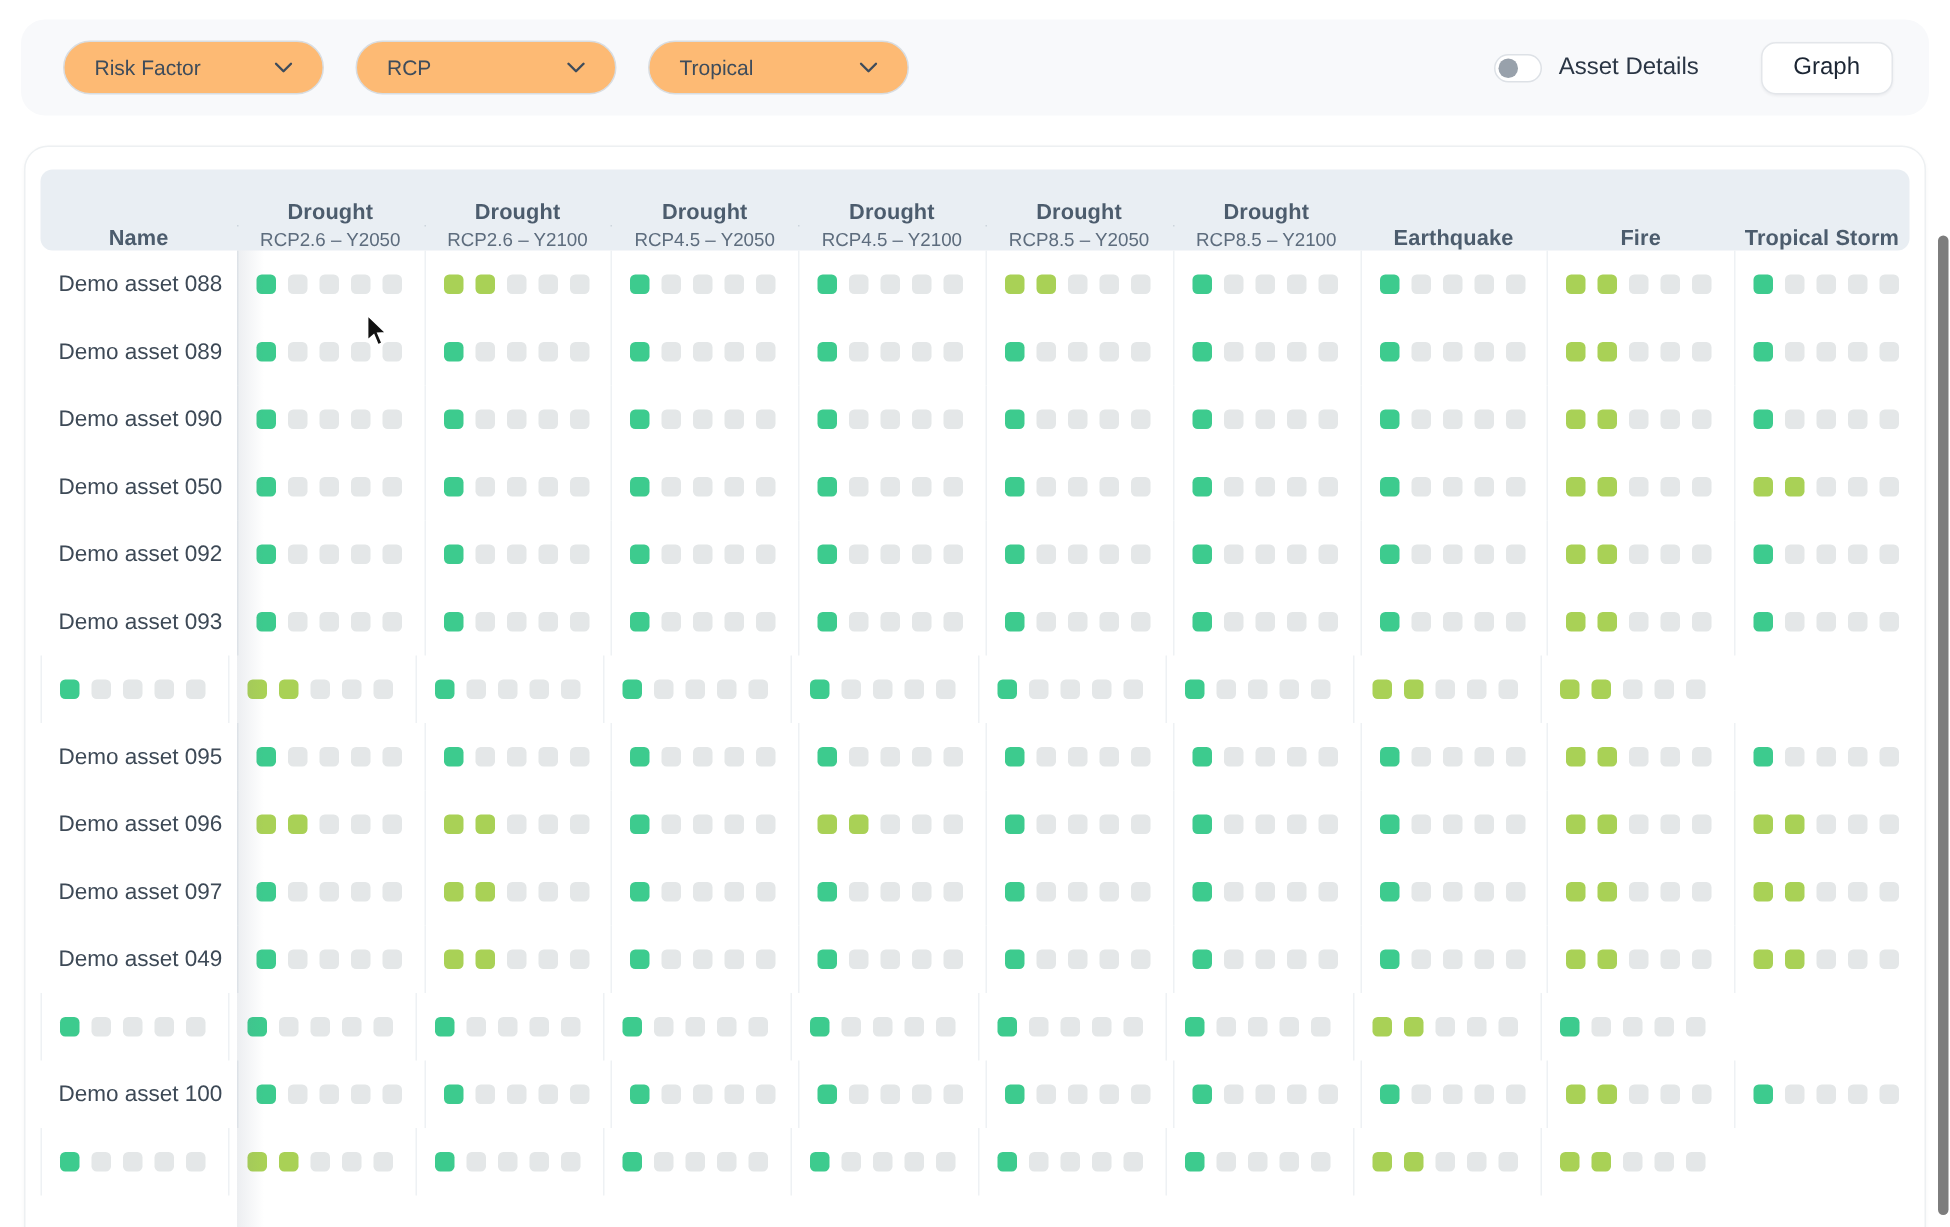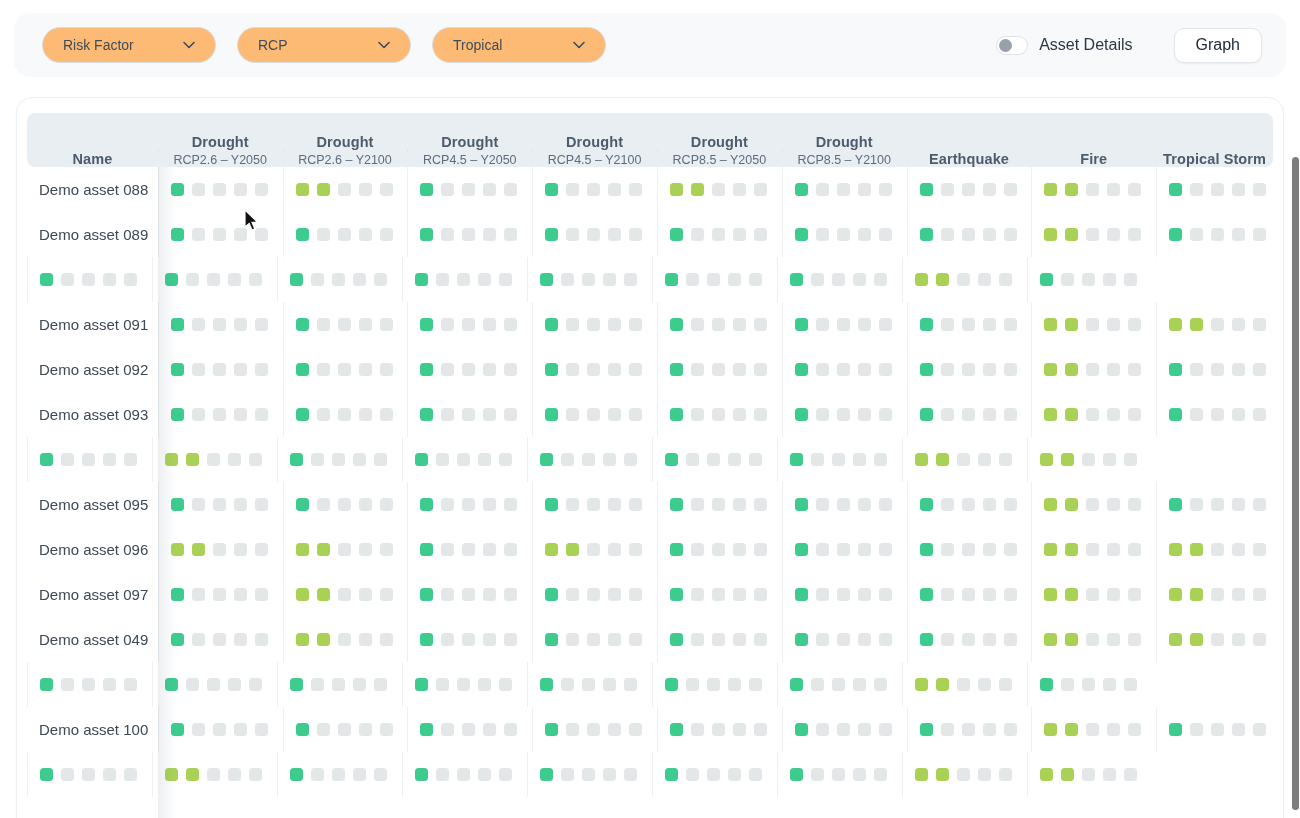--- a/index.html
+++ b/index.html
@@ -292,86 +292,87 @@
         </div>
         <div class="td risk-col">
           <span class="sq" style="background: rgb(61, 203, 142);"></span>
           <span class="sq" style="background: rgb(228, 231, 232);"></span>
           <span class="sq" style="background: rgb(228, 231, 232);"></span>
           <span class="sq" style="background: rgb(228, 231, 232);"></span>
           <span class="sq" style="background: rgb(228, 231, 232);"></span>
         </div>
       </div>
       <div class="tr">
-        <div class="td risk-col">
-          <span class="sq" style="background: rgb(61, 203, 142);"></span>
-          <span class="sq" style="background: rgb(228, 231, 232);"></span>
-          <span class="sq" style="background: rgb(228, 231, 232);"></span>
-          <span class="sq" style="background: rgb(228, 231, 232);"></span>
-          <span class="sq" style="background: rgb(228, 231, 232);"></span>
-        </div>
-        <div class="td risk-col">
-          <span class="sq" style="background: rgb(61, 203, 142);"></span>
-          <span class="sq" style="background: rgb(228, 231, 232);"></span>
-          <span class="sq" style="background: rgb(228, 231, 232);"></span>
-          <span class="sq" style="background: rgb(228, 231, 232);"></span>
-          <span class="sq" style="background: rgb(228, 231, 232);"></span>
-        </div>
-        <div class="td risk-col">
-          <span class="sq" style="background: rgb(61, 203, 142);"></span>
-          <span class="sq" style="background: rgb(228, 231, 232);"></span>
-          <span class="sq" style="background: rgb(228, 231, 232);"></span>
-          <span class="sq" style="background: rgb(228, 231, 232);"></span>
-          <span class="sq" style="background: rgb(228, 231, 232);"></span>
-        </div>
-        <div class="td risk-col">
-          <span class="sq" style="background: rgb(61, 203, 142);"></span>
-          <span class="sq" style="background: rgb(228, 231, 232);"></span>
-          <span class="sq" style="background: rgb(228, 231, 232);"></span>
-          <span class="sq" style="background: rgb(228, 231, 232);"></span>
-          <span class="sq" style="background: rgb(228, 231, 232);"></span>
-        </div>
-        <div class="td risk-col">
-          <span class="sq" style="background: rgb(61, 203, 142);"></span>
-          <span class="sq" style="background: rgb(228, 231, 232);"></span>
-          <span class="sq" style="background: rgb(228, 231, 232);"></span>
-          <span class="sq" style="background: rgb(228, 231, 232);"></span>
-          <span class="sq" style="background: rgb(228, 231, 232);"></span>
-        </div>
-        <div class="td risk-col">
-          <span class="sq" style="background: rgb(61, 203, 142);"></span>
-          <span class="sq" style="background: rgb(228, 231, 232);"></span>
-          <span class="sq" style="background: rgb(228, 231, 232);"></span>
-          <span class="sq" style="background: rgb(228, 231, 232);"></span>
-          <span class="sq" style="background: rgb(228, 231, 232);"></span>
-        </div>
-        <div class="td risk-col">
-          <span class="sq" style="background: rgb(61, 203, 142);"></span>
-          <span class="sq" style="background: rgb(228, 231, 232);"></span>
-          <span class="sq" style="background: rgb(228, 231, 232);"></span>
-          <span class="sq" style="background: rgb(228, 231, 232);"></span>
-          <span class="sq" style="background: rgb(228, 231, 232);"></span>
-        </div>
-        <div class="td risk-col">
-          <span class="sq" style="background: rgb(169, 209, 86);"></span>
-          <span class="sq" style="background: rgb(169, 209, 86);"></span>
-          <span class="sq" style="background: rgb(228, 231, 232);"></span>
-          <span class="sq" style="background: rgb(228, 231, 232);"></span>
-          <span class="sq" style="background: rgb(228, 231, 232);"></span>
-        </div>
-        <div class="td risk-col">
-          <span class="sq" style="background: rgb(61, 203, 142);"></span>
-          <span class="sq" style="background: rgb(228, 231, 232);"></span>
-          <span class="sq" style="background: rgb(228, 231, 232);"></span>
-          <span class="sq" style="background: rgb(228, 231, 232);"></span>
-          <span class="sq" style="background: rgb(228, 231, 232);"></span>
-        </div>
-      </div>
-      <div class="tr">
-        <div class="td name-col">Demo asset 091</div>
+        <div class="td name-col">Demo asset 090</div>
+        <div class="td risk-col">
+          <span class="sq" style="background: rgb(61, 203, 142);"></span>
+          <span class="sq" style="background: rgb(228, 231, 232);"></span>
+          <span class="sq" style="background: rgb(228, 231, 232);"></span>
+          <span class="sq" style="background: rgb(228, 231, 232);"></span>
+          <span class="sq" style="background: rgb(228, 231, 232);"></span>
+        </div>
+        <div class="td risk-col">
+          <span class="sq" style="background: rgb(61, 203, 142);"></span>
+          <span class="sq" style="background: rgb(228, 231, 232);"></span>
+          <span class="sq" style="background: rgb(228, 231, 232);"></span>
+          <span class="sq" style="background: rgb(228, 231, 232);"></span>
+          <span class="sq" style="background: rgb(228, 231, 232);"></span>
+        </div>
+        <div class="td risk-col">
+          <span class="sq" style="background: rgb(61, 203, 142);"></span>
+          <span class="sq" style="background: rgb(228, 231, 232);"></span>
+          <span class="sq" style="background: rgb(228, 231, 232);"></span>
+          <span class="sq" style="background: rgb(228, 231, 232);"></span>
+          <span class="sq" style="background: rgb(228, 231, 232);"></span>
+        </div>
+        <div class="td risk-col">
+          <span class="sq" style="background: rgb(61, 203, 142);"></span>
+          <span class="sq" style="background: rgb(228, 231, 232);"></span>
+          <span class="sq" style="background: rgb(228, 231, 232);"></span>
+          <span class="sq" style="background: rgb(228, 231, 232);"></span>
+          <span class="sq" style="background: rgb(228, 231, 232);"></span>
+        </div>
+        <div class="td risk-col">
+          <span class="sq" style="background: rgb(61, 203, 142);"></span>
+          <span class="sq" style="background: rgb(228, 231, 232);"></span>
+          <span class="sq" style="background: rgb(228, 231, 232);"></span>
+          <span class="sq" style="background: rgb(228, 231, 232);"></span>
+          <span class="sq" style="background: rgb(228, 231, 232);"></span>
+        </div>
+        <div class="td risk-col">
+          <span class="sq" style="background: rgb(61, 203, 142);"></span>
+          <span class="sq" style="background: rgb(228, 231, 232);"></span>
+          <span class="sq" style="background: rgb(228, 231, 232);"></span>
+          <span class="sq" style="background: rgb(228, 231, 232);"></span>
+          <span class="sq" style="background: rgb(228, 231, 232);"></span>
+        </div>
+        <div class="td risk-col">
+          <span class="sq" style="background: rgb(61, 203, 142);"></span>
+          <span class="sq" style="background: rgb(228, 231, 232);"></span>
+          <span class="sq" style="background: rgb(228, 231, 232);"></span>
+          <span class="sq" style="background: rgb(228, 231, 232);"></span>
+          <span class="sq" style="background: rgb(228, 231, 232);"></span>
+        </div>
+        <div class="td risk-col">
+          <span class="sq" style="background: rgb(169, 209, 86);"></span>
+          <span class="sq" style="background: rgb(169, 209, 86);"></span>
+          <span class="sq" style="background: rgb(228, 231, 232);"></span>
+          <span class="sq" style="background: rgb(228, 231, 232);"></span>
+          <span class="sq" style="background: rgb(228, 231, 232);"></span>
+        </div>
+        <div class="td risk-col">
+          <span class="sq" style="background: rgb(61, 203, 142);"></span>
+          <span class="sq" style="background: rgb(228, 231, 232);"></span>
+          <span class="sq" style="background: rgb(228, 231, 232);"></span>
+          <span class="sq" style="background: rgb(228, 231, 232);"></span>
+          <span class="sq" style="background: rgb(228, 231, 232);"></span>
+        </div>
+      </div>
+      <div class="tr">
+        <div class="td name-col">Demo asset 050</div>
         <div class="td risk-col">
           <span class="sq" style="background: rgb(61, 203, 142);"></span>
           <span class="sq" style="background: rgb(228, 231, 232);"></span>
           <span class="sq" style="background: rgb(228, 231, 232);"></span>
           <span class="sq" style="background: rgb(228, 231, 232);"></span>
           <span class="sq" style="background: rgb(228, 231, 232);"></span>
         </div>
         <div class="td risk-col">
           <span class="sq" style="background: rgb(61, 203, 142);"></span>
           <span class="sq" style="background: rgb(228, 231, 232);"></span>

